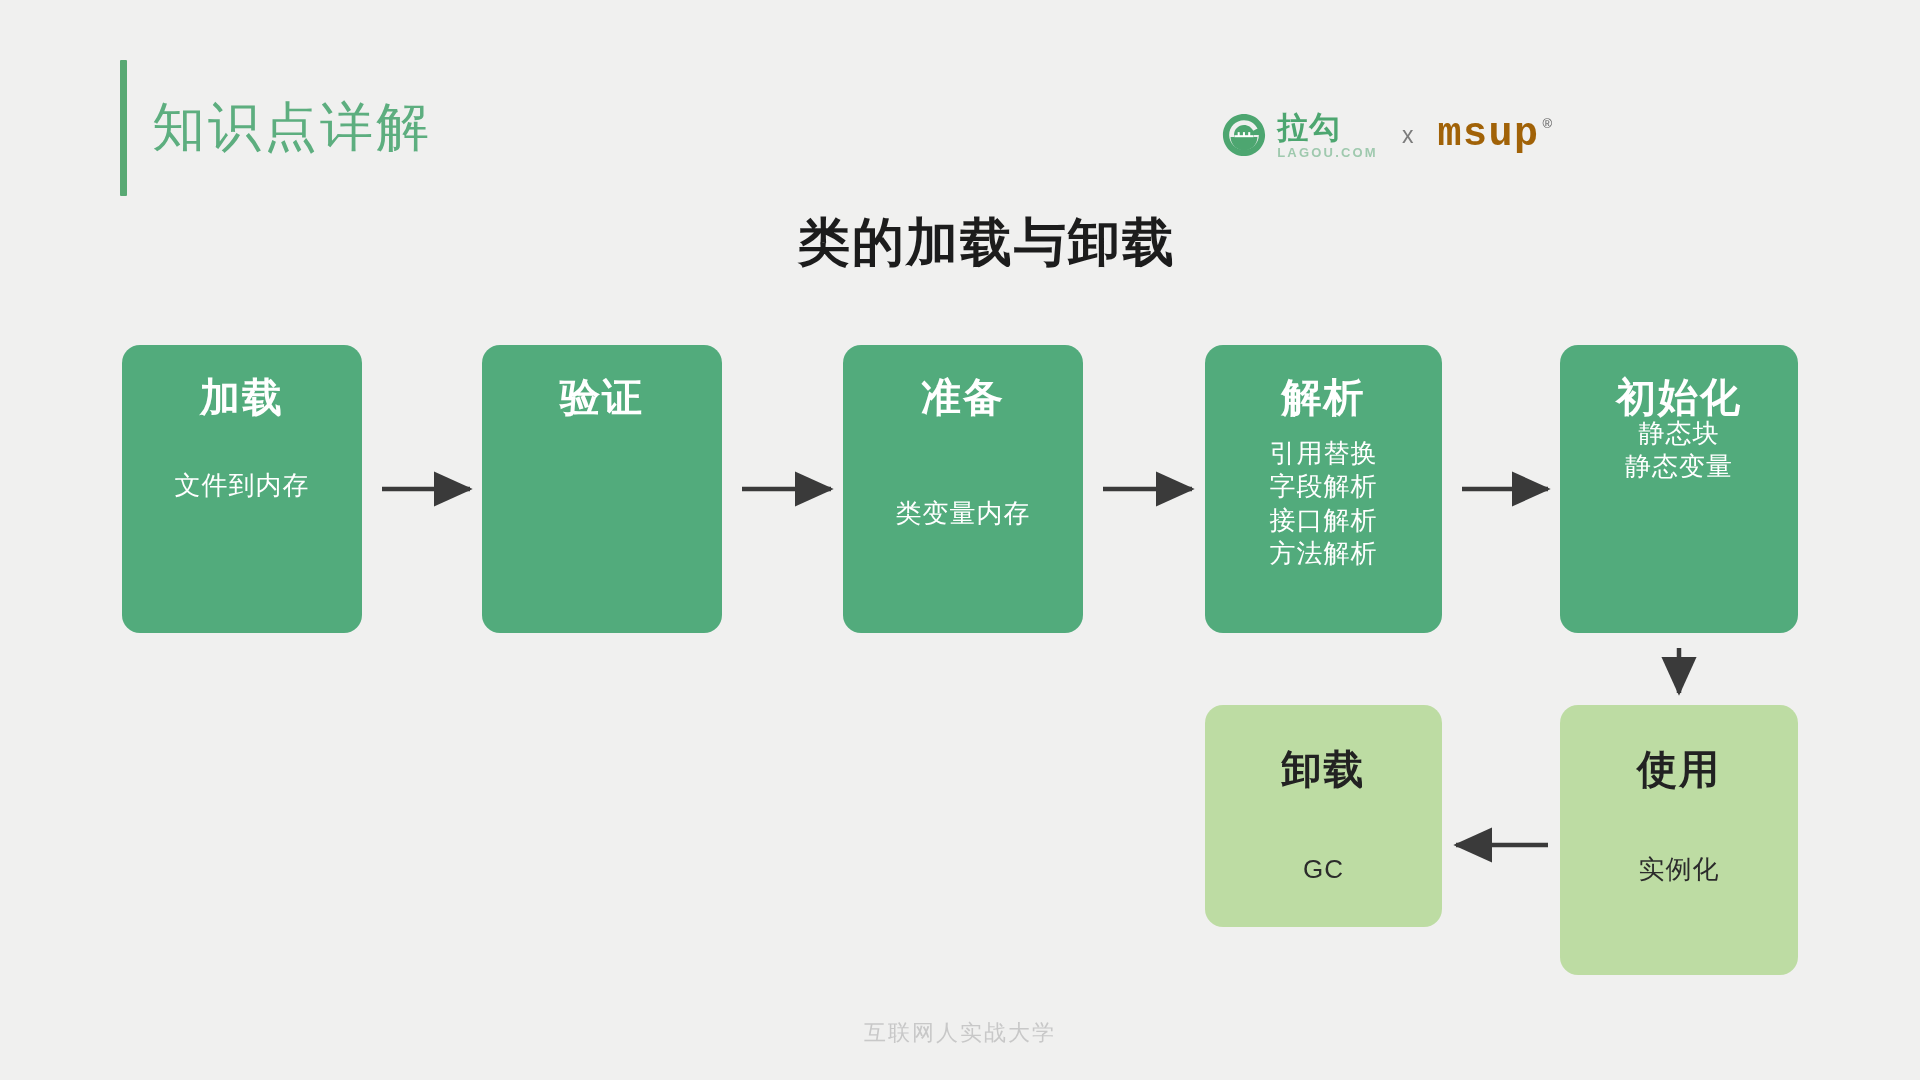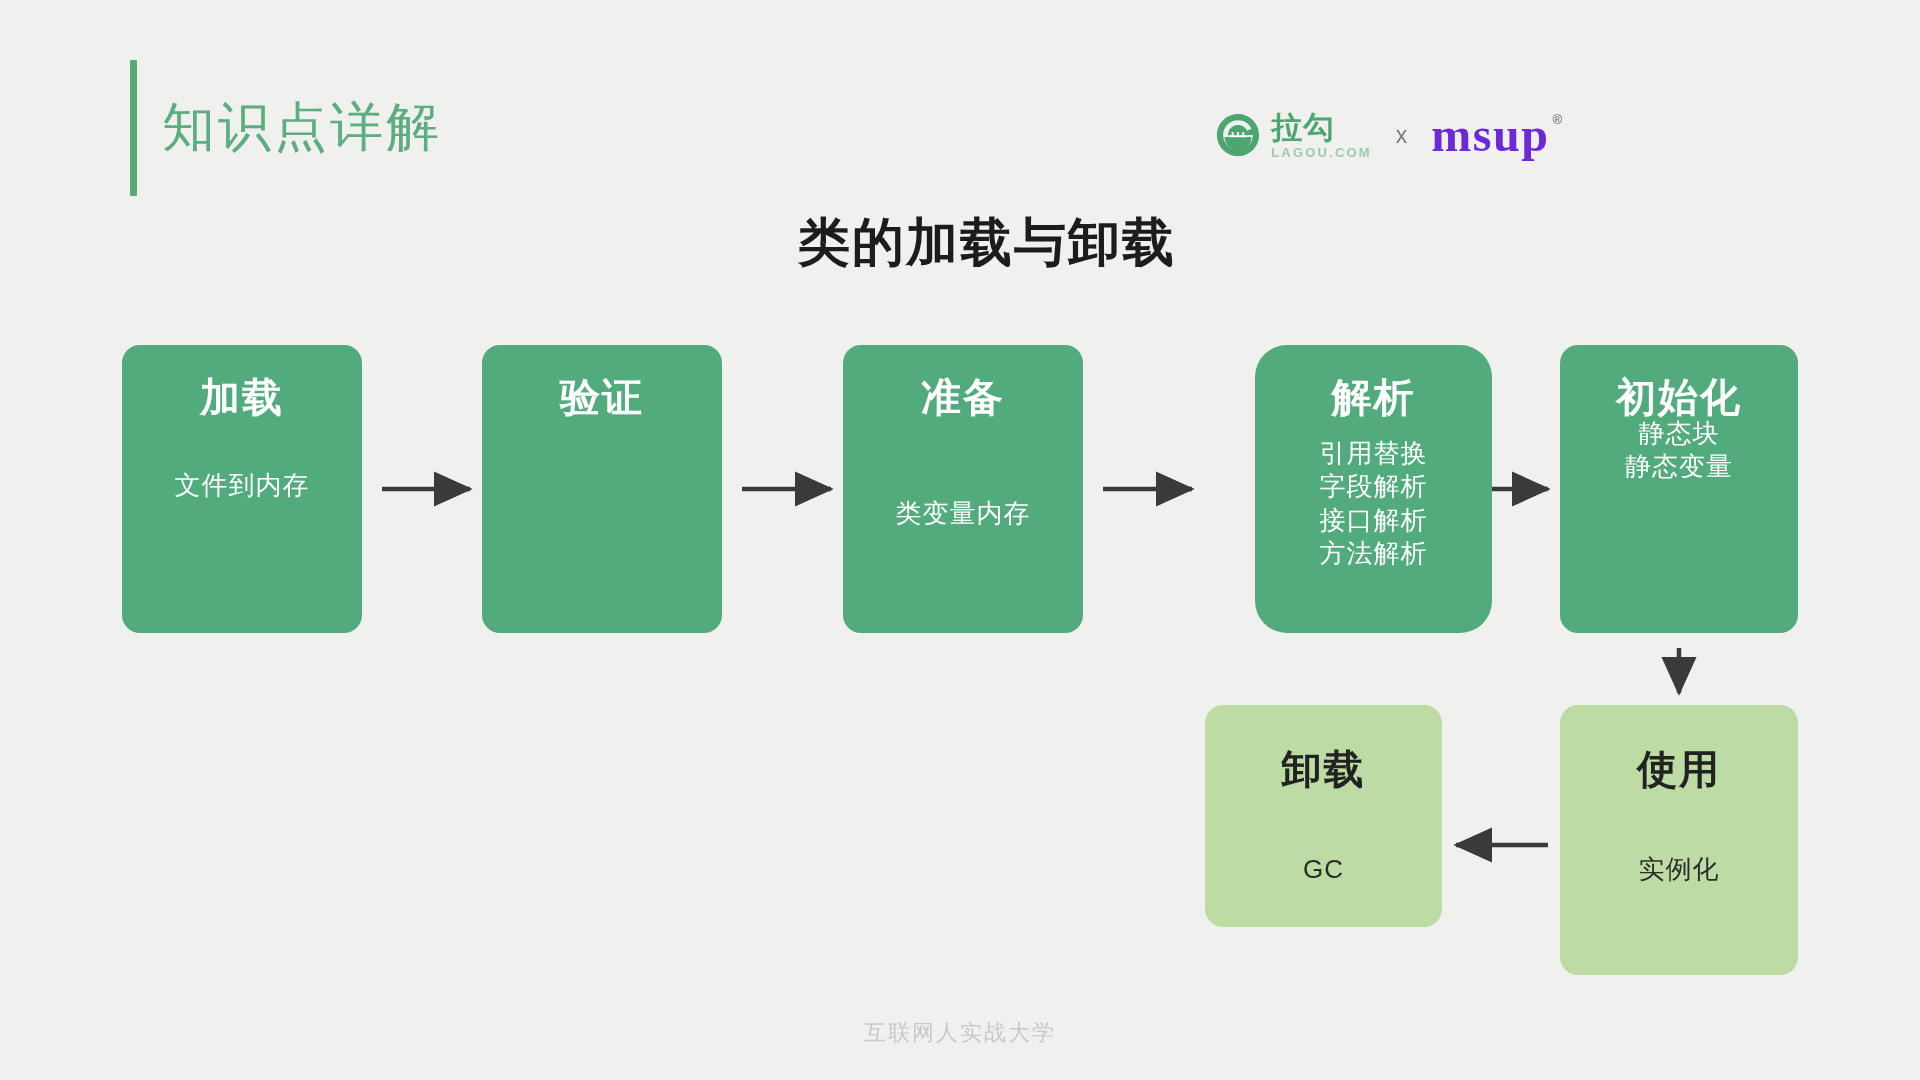--- a/index.html
+++ b/index.html
@@ -11,21 +11,21 @@
     height: 1080px;
     background: #F0F0EF;
     font-family: "Liberation Sans", "DejaVu Sans", sans-serif;
     overflow: hidden;
     position: relative;
   }
 
   
   #slide-header {
     position: absolute;
-    left: 12px; top: 0;
+    left: 2px; top: 0;
     width: 1645px;
     height: 220px;
   }
   #header-accent-bar {
     position: absolute;
     left: 118px;
     top: 60px;
     width: 7px;
     height: 136px;
     background: #58A973;
@@ -85,26 +85,26 @@
     font-size: 23px;
     color: #7C7C7C;
     font-weight: 400;
     padding: 0 2px;
   }
   #msup-logo {
     display: flex;
     align-items: flex-start;
   }
   #msup-wordmark {
-    font-size: 48px;
-    color: #6d28d9;
+    font-size: 40px;
+    color: #a16207;
     font-weight: 700;
     letter-spacing: 1.5px;
     line-height: 1;
-    font-family: Liberation Serif, serif;
+    font-family: Liberation Mono, monospace;
   }
   #msup-reg {
     font-size: 13px;
     color: #5A5A5A;
     margin-left: 3px;
     margin-top: 1px;
   }
 
   
   #diagram-title {
@@ -162,21 +162,21 @@
     letter-spacing: 1px;
     white-space: nowrap;
   }
   .stage .node-line { color: #FFFFFF; }
   .terminal .node-line { color: #2B2B2B; }
 
   
   #node-load      { left: 122px;  top: 345px; width: 240px; height: 288px; }
   #node-verify    { left: 482px;  top: 345px; width: 240px; height: 288px; }
   #node-prepare   { left: 843px;  top: 345px; width: 240px; height: 288px; }
-  #node-resolve   { left: 1255px; top: 345px; width: 237px; height: 288px; border-radius: 32px; }
+  #node-resolve   { left: 1205px; top: 345px; width: 237px; height: 288px; }
   #node-init      { left: 1560px; top: 345px; width: 238px; height: 288px; }
   #node-unload    { left: 1205px; top: 705px; width: 237px; height: 222px; }
   #node-use       { left: 1560px; top: 705px; width: 238px; height: 270px; }
 
   #node-load .node-title,
   #node-verify .node-title,
   #node-prepare .node-title,
   #node-resolve .node-title,
   #node-init .node-title { margin-top: 32px; }
 

